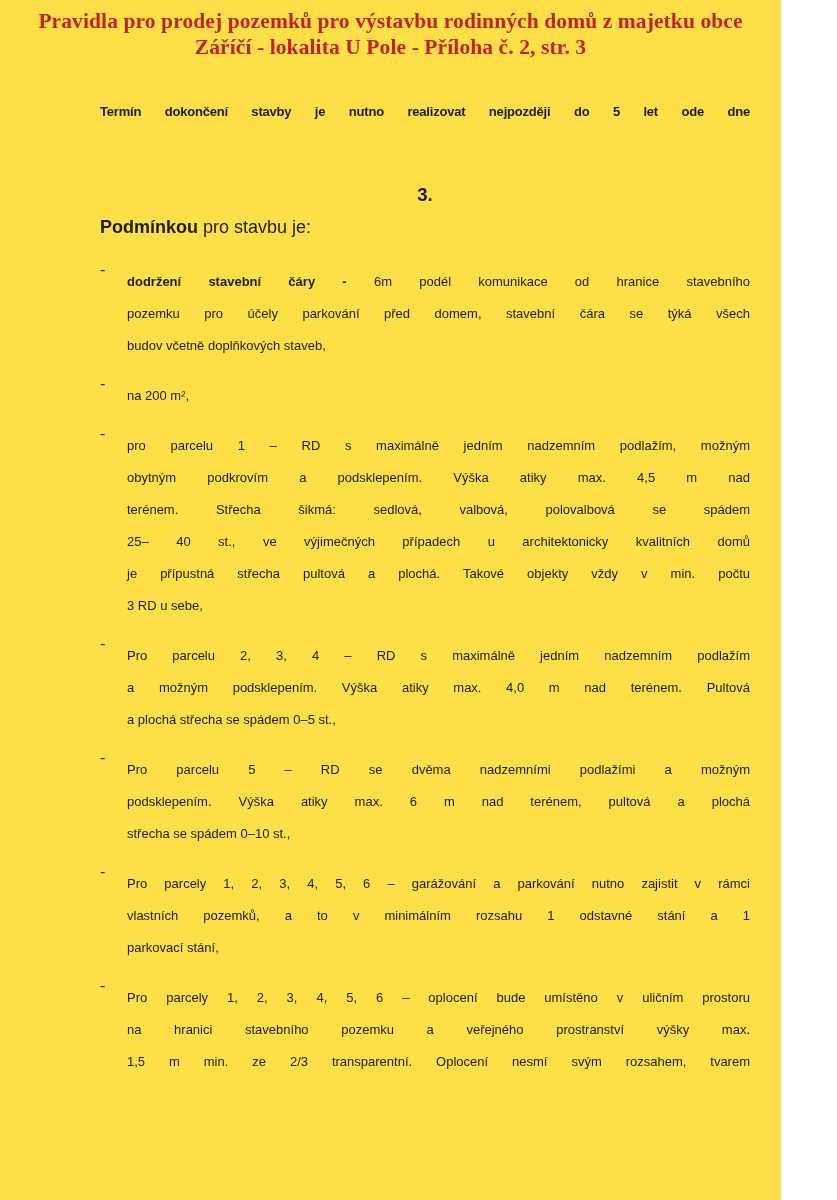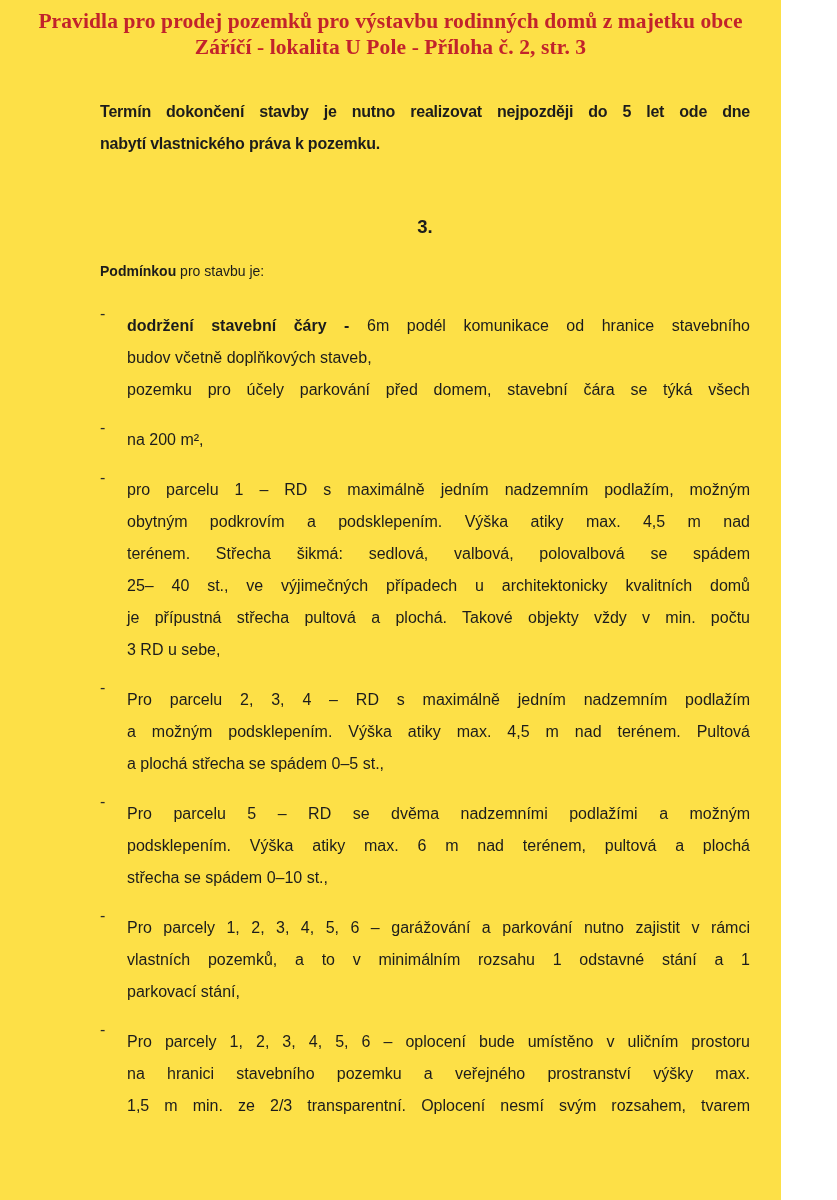--- a/index.html
+++ b/index.html
@@ -26,43 +26,43 @@
     line-height: 26px;
     color: #c2232b;
     letter-spacing: 0.1px;
   }
   
   .content {
     margin-left: 100px;
     width: 650px;
   }
   .ln {
-    font-size: 16px;
+    font-size: 13px;
     line-height: 32px;
     text-align: justify;
     text-align-last: left;
     white-space: normal;
   }
   .j { text-align-last: justify; }
   .b { font-weight: 700; }
   .intro {
     margin-top: 36px;
     font-weight: 700;
     letter-spacing: -0.2px;
   }
   .sec-num {
     margin-top: 51px;
     text-align: center;
     font-weight: 700;
     font-size: 18.5px;
     line-height: 32px;
   }
   .lead-line {
-    margin-top: 12px;
-    font-size: 14px;
+    margin-top: 0;
+    font-size: 18px;
     line-height: 32px;
   }
   .bullets { margin-top: 11px; }
   .bullet {
     display: flex;
     align-items: flex-start;
     margin-bottom: 6px;
   }
   .marker {
     flex: 0 0 27px;
@@ -79,35 +79,34 @@
 
   <header class="doc-header">
     <div>Pravidla pro prodej pozemků pro výstavbu rodinných domů z majetku obce</div>
     <div>Záříčí - lokalita U Pole - Příloha č. 2, str. 3</div>
   </header>
 
   <main class="content">
 
     <div class="intro">
       <div class="ln j">Termín dokončení stavby je nutno realizovat nejpozději do 5 let ode dne</div>
-      <div class="ln">nabytí vlastnického práva k pozemku.</div>
     </div>
 
     <div class="sec-num">3.</div>
 
     <div class="lead-line"><span class="b">Podmínkou</span><span> pro stavbu je:</span></div>
 
     <div class="bullets">
 
       <div class="bullet">
         <span class="marker">-</span>
         <div class="btext">
           <div class="ln j"><span class="b">dodržení stavební čáry -</span><span> 6m podél komunikace od hranice stavebního</span></div>
+          <div class="ln j">pozemku pro účely parkování před domem, stavební čára se týká všech</div>
           <div class="ln">budov včetně doplňkových staveb,</div>
-          <div class="ln j">pozemku pro účely parkování před domem, stavební čára se týká všech</div>
         </div>
       </div>
 
       <div class="bullet">
         <span class="marker">-</span>
         <div class="btext">
           <div class="ln">na 200 m²,</div>
         </div>
       </div>
 
@@ -120,21 +119,21 @@
           <div class="ln j">25– 40 st., ve výjimečných případech u architektonicky kvalitních domů</div>
           <div class="ln j">je přípustná střecha pultová a plochá. Takové objekty vždy v min. počtu</div>
           <div class="ln">3 RD u sebe,</div>
         </div>
       </div>
 
       <div class="bullet">
         <span class="marker">-</span>
         <div class="btext">
           <div class="ln j">Pro parcelu 2, 3, 4 – RD s maximálně jedním nadzemním podlažím</div>
-          <div class="ln j">a možným podsklepením. Výška atiky max. 4,5 m nad terénem. Pultová</div>
+          <div class="ln j">a možným podsklepením. Výška atiky max. 4,0 m nad terénem. Pultová</div>
           <div class="ln">a plochá střecha se spádem 0–5 st.,</div>
         </div>
       </div>
 
       <div class="bullet">
         <span class="marker">-</span>
         <div class="btext">
           <div class="ln j">Pro parcelu 5 – RD se dvěma nadzemními podlažími a možným</div>
           <div class="ln j">podsklepením. Výška atiky max. 6 m nad terénem, pultová a plochá</div>
           <div class="ln">střecha se spádem 0–10 st.,</div>

